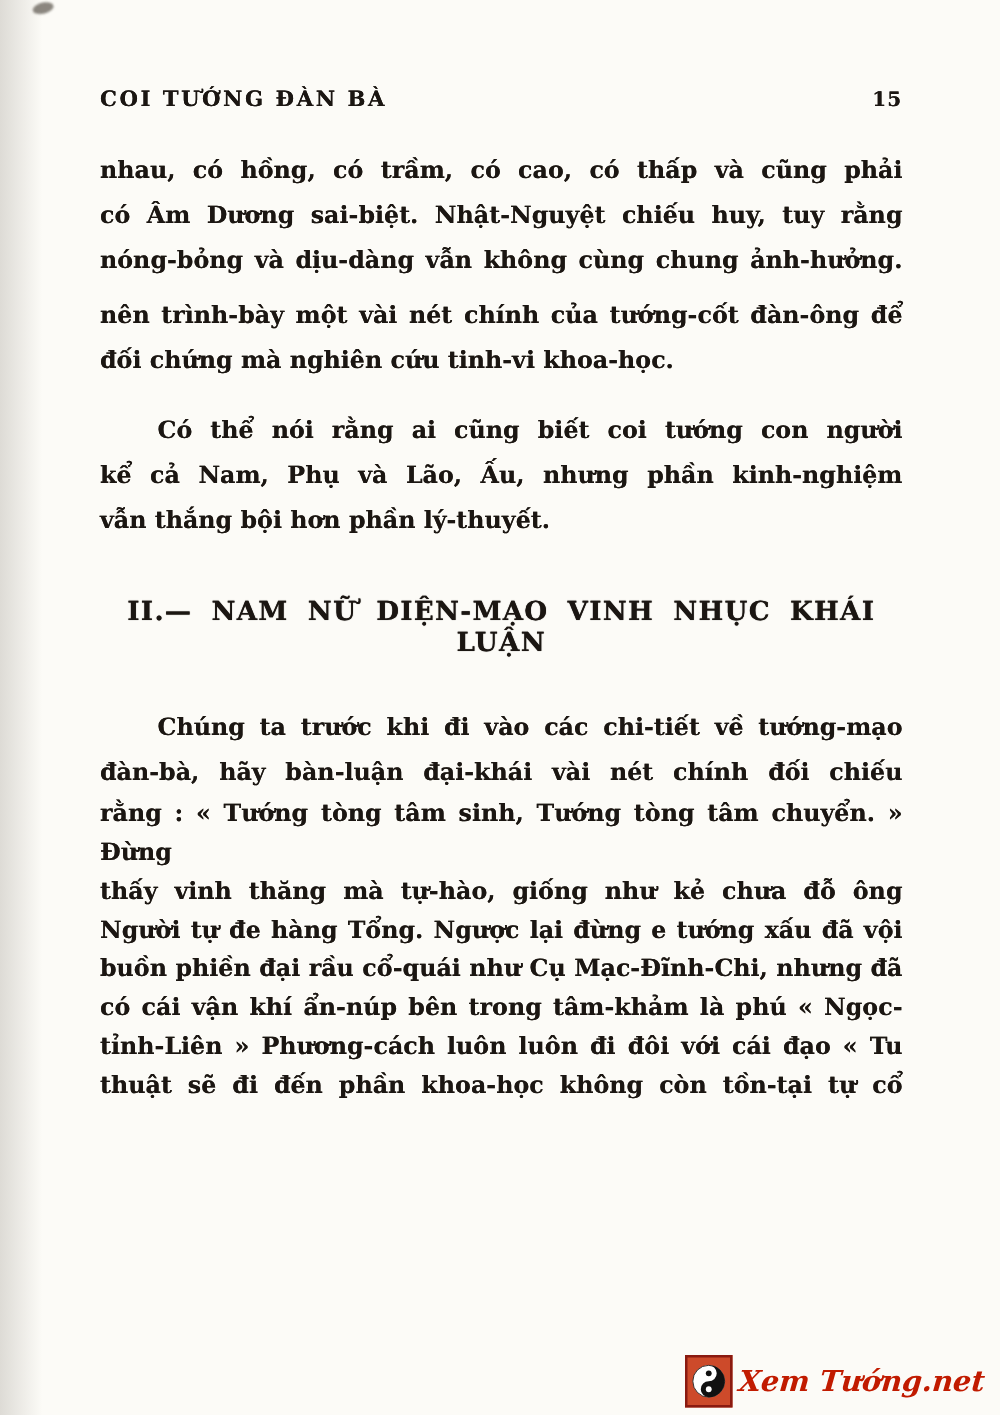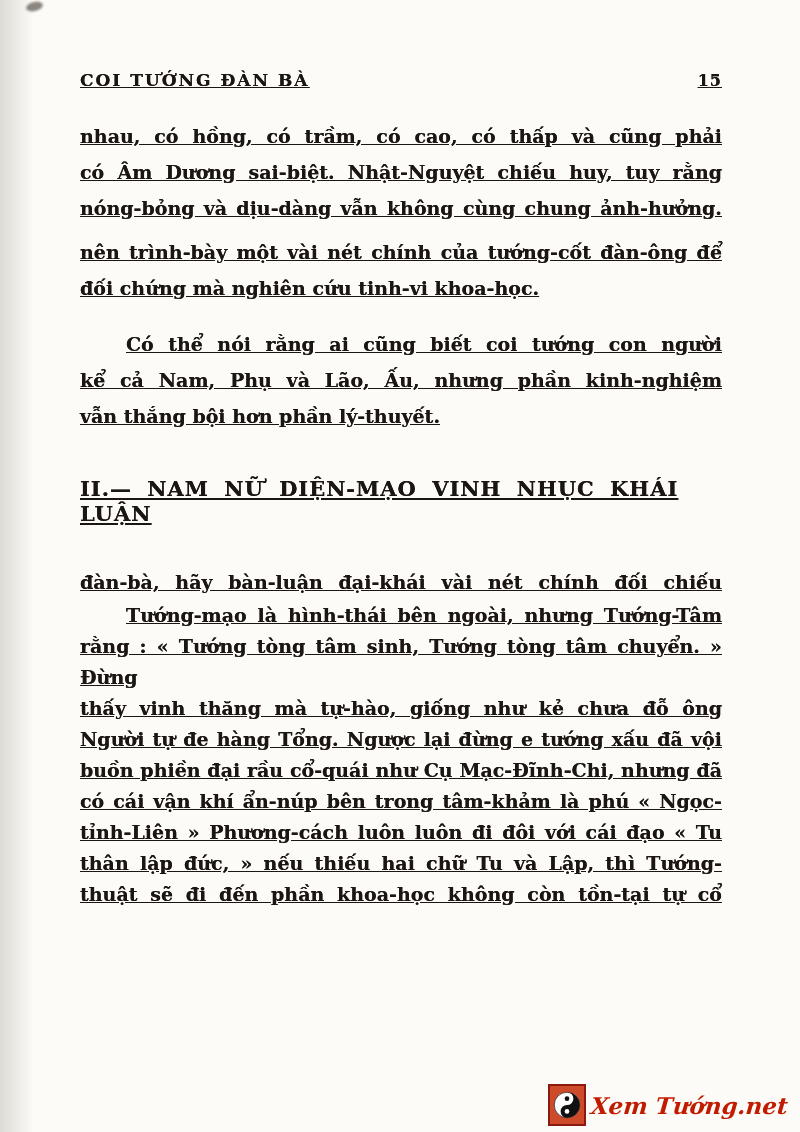--- a/index.html
+++ b/index.html
@@ -3,21 +3,20 @@
 <meta charset="utf-8">
 <style>
   html,body{margin:0;padding:0;}
   body{width:800px;height:1132px;overflow:hidden;background:#ffffff;}
   .page{
     position:relative;width:800px;height:1132px;box-sizing:border-box;
     background:#fcfbf7;
     padding:70px 78px 12px 80px;
     font-family:"DejaVu Serif", serif;
     color:#1b1612;
-    text-decoration:underline;
   }
   .edge-shadow{
     position:absolute;left:0;top:0;width:34px;height:100%;
     background:linear-gradient(90deg, rgba(150,145,136,0.30), rgba(150,145,136,0));
     pointer-events:none;
   }
   .speck{
     position:absolute;left:26px;top:2px;width:17px;height:9px;
     background:rgba(45,38,30,0.55);border-radius:50%;
     transform:rotate(-14deg);filter:blur(1px);
@@ -32,21 +31,21 @@
     margin:0;font-size:19px;font-weight:bold;
     text-shadow:0 0 0.45px rgba(35,28,20,0.85);
   }
   .ln{display:block;text-align:justify;text-align-last:justify;}
   .ln.last{text-align-last:left;}
   .ln.first{text-indent:46px;}
   .p1{margin-top:28px;line-height:36px;}
   .p2{margin-top:8px;line-height:36px;}
   .p3{margin-top:20px;line-height:36px;}
   .section{
-    margin:42px 0 0 0;
+    margin:42px 0 0 0;text-align:center;
     font-size:21px;font-weight:bold;letter-spacing:1px;word-spacing:7px;
     text-shadow:0 0 0.6px currentColor;
   }
   .p4{margin-top:38px;line-height:36px;}
   .p5{margin-top:0;line-height:31px;}
   .watermark{
     position:absolute;right:12px;bottom:6px;
     display:flex;align-items:center;gap:5px;
   }
   .logo{
@@ -88,32 +87,31 @@
 
     <p class="para p3">
       <span class="ln first">Có thể nói rằng ai cũng biết coi tướng con người</span>
       <span class="ln">kể cả Nam, Phụ và Lão, Ấu, nhưng phần kinh-nghiệm</span>
       <span class="ln last">vẫn thắng bội hơn phần lý-thuyết.</span>
     </p>
 
     <h2 class="section">II.— NAM NỮ DIỆN-MẠO VINH NHỤC KHÁI LUẬN</h2>
 
     <p class="para p4">
+      <span class="ln first">Chúng ta trước khi đi vào các chi-tiết về tướng-mạo</span>
       <span class="ln">đàn-bà, hãy bàn-luận đại-khái vài nét chính đối chiếu</span>
     </p>
 
     <p class="para p5">
-      <span class="ln first">Tướng-mạo là hình-thái bên ngoài, nhưng Tướng-Tâm</span>
       <span class="ln">rằng : « Tướng tòng tâm sinh, Tướng tòng tâm chuyển. » Đừng</span>
       <span class="ln">thấy vinh thăng mà tự-hào, giống như kẻ chưa đỗ ông</span>
       <span class="ln">Người tự đe hàng Tổng. Ngược lại đừng e tướng xấu đã vội</span>
       <span class="ln">buồn phiền đại rầu cổ-quái như Cụ Mạc-Đĩnh-Chi, nhưng đã</span>
       <span class="ln">có cái vận khí ẩn-núp bên trong tâm-khảm là phú « Ngọc-</span>
       <span class="ln">tỉnh-Liên » Phương-cách luôn luôn đi đôi với cái đạo « Tu</span>
-      <span class="ln">thân lập đức, » nếu thiếu hai chữ Tu và Lập, thì Tướng-</span>
       <span class="ln">thuật sẽ đi đến phần khoa-học không còn tồn-tại tự cổ</span>
     </p>
 
   </main>
 
   <div class="watermark">
     <span class="logo">
       <svg width="30" height="34" viewBox="0 0 40 40" aria-hidden="true">
         <circle cx="20" cy="20" r="17" fill="#ffffff" stroke="#2a2a2a" stroke-width="1"></circle>
         <path d="M20 3 A17 17 0 1 1 20 37 A8.5 8.5 0 1 1 20 20 A8.5 8.5 0 1 0 20 3 Z" fill="#111111"></path>

